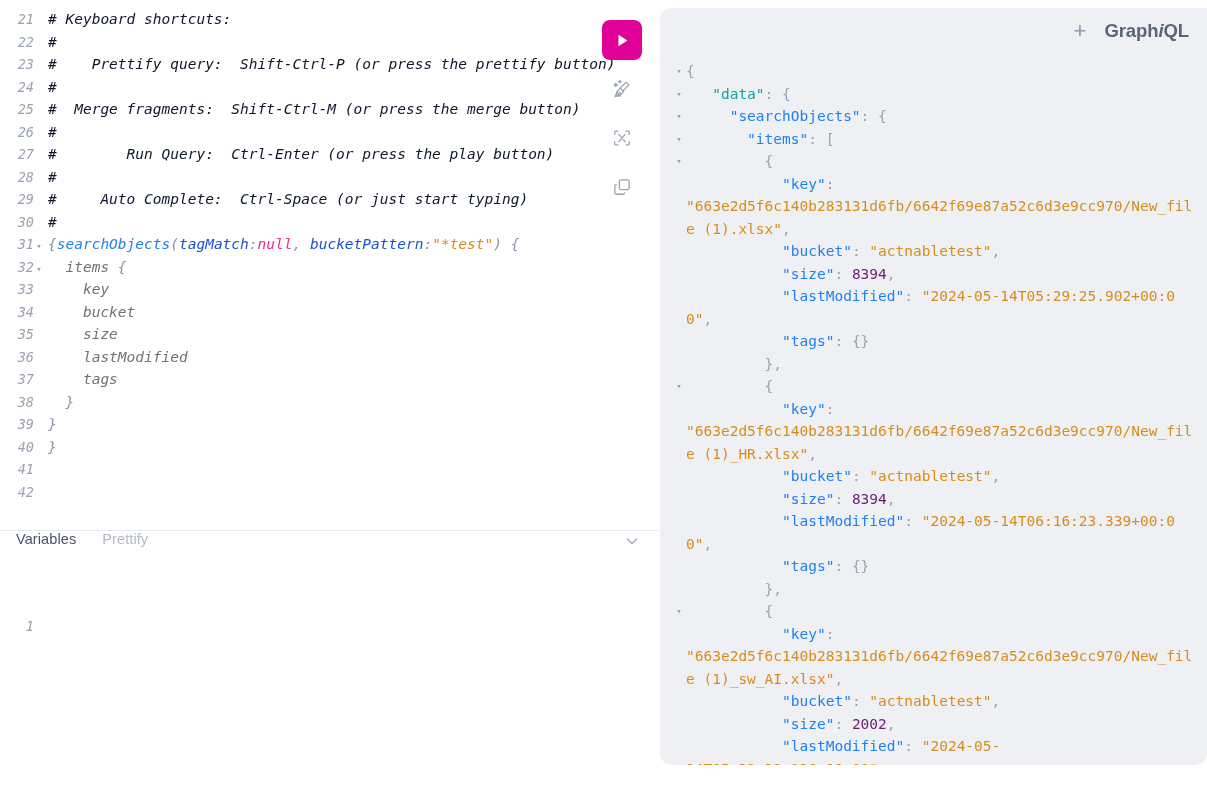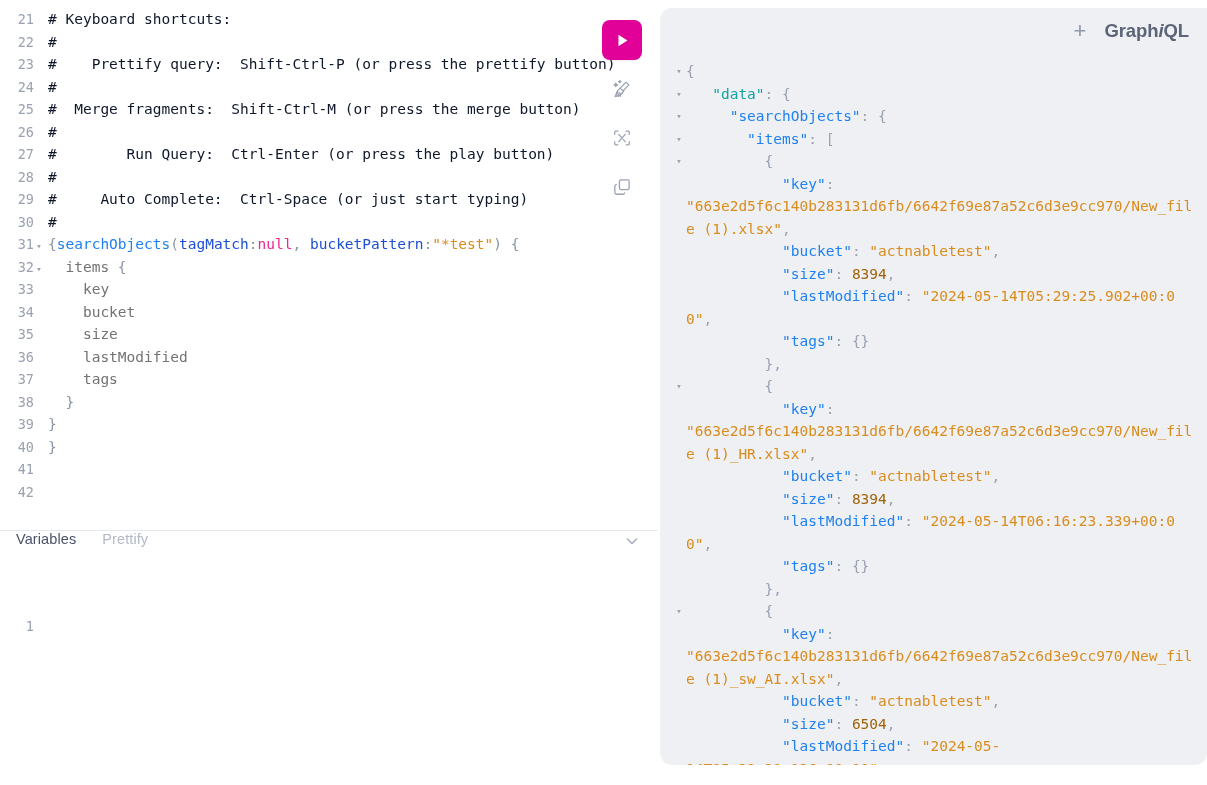--- a/index.html
+++ b/index.html
@@ -37,20 +37,21 @@
     font-family: "DejaVu Sans Mono", "Liberation Mono", monospace;
     font-size: 14.5px;
     line-height: 22.5px;
     white-space: pre;
   }
   .cm-line {
     position: relative;
     height: 22.5px;
     display: flex;
     align-items: baseline;
+    font-style: italic;
   }
   .gutter {
     display: inline-block;
     width: 34px;
     min-width: 34px;
     text-align: right;
     color: #9aa1b1;
     font-family: "DejaVu Sans Mono", "Liberation Mono", monospace;
     font-size: 13.5px;
     user-select: none;
@@ -204,21 +205,21 @@
   }
   .rtext {
     white-space: pre-wrap;
     word-break: break-all;
     flex: 1;
     padding-right: 14px;
   }
   .j-key-blue  { color: #1f81f1; }
   .j-key-teal  { color: #13a3a3; }
   .j-str       { color: #d98c1e; }
-  .j-num       { color: #a16207; }
+  .j-num       { color: #701a75; }
   .j-punct     { color: #9aa1b1; }
 </style>
 </head>
 <body>
 
 <div id="app">
 
   <div class="editor-pane">
 
     <div class="editor-top code" id="editor-lines"><div class="cm-line"><span class="gutter">21</span><span class="fold"></span><span class="ln-text"><span class="tok-comment"># Keyboard shortcuts:</span></span></div><div class="cm-line"><span class="gutter">22</span><span class="fold"></span><span class="ln-text"><span class="tok-comment">#</span></span></div><div class="cm-line"><span class="gutter">23</span><span class="fold"></span><span class="ln-text"><span class="tok-comment">#    Prettify query:  Shift-Ctrl-P (or press the prettify button)</span></span></div><div class="cm-line"><span class="gutter">24</span><span class="fold"></span><span class="ln-text"><span class="tok-comment">#</span></span></div><div class="cm-line"><span class="gutter">25</span><span class="fold"></span><span class="ln-text"><span class="tok-comment">#  Merge fragments:  Shift-Ctrl-M (or press the merge button)</span></span></div><div class="cm-line"><span class="gutter">26</span><span class="fold"></span><span class="ln-text"><span class="tok-comment">#</span></span></div><div class="cm-line"><span class="gutter">27</span><span class="fold"></span><span class="ln-text"><span class="tok-comment">#        Run Query:  Ctrl-Enter (or press the play button)</span></span></div><div class="cm-line"><span class="gutter">28</span><span class="fold"></span><span class="ln-text"><span class="tok-comment">#</span></span></div><div class="cm-line"><span class="gutter">29</span><span class="fold"></span><span class="ln-text"><span class="tok-comment">#     Auto Complete:  Ctrl-Space (or just start typing)</span></span></div><div class="cm-line"><span class="gutter">30</span><span class="fold"></span><span class="ln-text"><span class="tok-comment">#</span></span></div><div class="cm-line"><span class="gutter">31</span><span class="fold">▾</span><span class="ln-text"><span class="tok-punct">{</span><span class="tok-def">searchObjects</span><span class="tok-punct">(</span><span class="tok-arg">tagMatch</span><span class="tok-punct">:</span><span class="tok-null">null</span><span class="tok-punct">, </span><span class="tok-arg">bucketPattern</span><span class="tok-punct">:</span><span class="tok-string">"*test"</span><span class="tok-punct">) {</span></span></div><div class="cm-line"><span class="gutter">32</span><span class="fold">▾</span><span class="ln-text"><span class="tok-punct">  </span><span class="tok-field">items</span><span class="tok-punct"> {</span></span></div><div class="cm-line"><span class="gutter">33</span><span class="fold"></span><span class="ln-text"><span class="tok-punct">    </span><span class="tok-field">key</span></span></div><div class="cm-line"><span class="gutter">34</span><span class="fold"></span><span class="ln-text"><span class="tok-punct">    </span><span class="tok-field">bucket</span></span></div><div class="cm-line"><span class="gutter">35</span><span class="fold"></span><span class="ln-text"><span class="tok-punct">    </span><span class="tok-field">size</span></span></div><div class="cm-line"><span class="gutter">36</span><span class="fold"></span><span class="ln-text"><span class="tok-punct">    </span><span class="tok-field">lastModified</span></span></div><div class="cm-line"><span class="gutter">37</span><span class="fold"></span><span class="ln-text"><span class="tok-punct">    </span><span class="tok-field">tags</span></span></div><div class="cm-line"><span class="gutter">38</span><span class="fold"></span><span class="ln-text"><span class="tok-punct">  }</span></span></div><div class="cm-line"><span class="gutter">39</span><span class="fold"></span><span class="ln-text"><span class="tok-punct">}</span></span></div><div class="cm-line"><span class="gutter">40</span><span class="fold"></span><span class="ln-text"><span class="tok-punct">}</span></span></div><div class="cm-line"><span class="gutter">41</span><span class="fold"></span><span class="ln-text"></span></div><div class="cm-line"><span class="gutter">42</span><span class="fold"></span><span class="ln-text"></span></div></div>
@@ -379,21 +380,21 @@
         <div class="rl">
           <span class="rfold"></span>
           <span class="rtext"><span class="j-str">"663e2d5f6c140b283131d6fb/6642f69e87a52c6d3e9cc970/New_file (1)_sw_AI.xlsx"</span><span class="j-punct">,</span></span>
         </div>
         <div class="rl">
           <span class="rfold"></span>
           <span class="rtext"><span class="j-punct">           </span><span class="j-key-blue">"bucket"</span><span class="j-punct">: </span><span class="j-str">"actnabletest"</span><span class="j-punct">,</span></span>
         </div>
         <div class="rl">
           <span class="rfold"></span>
-          <span class="rtext"><span class="j-punct">           </span><span class="j-key-blue">"size"</span><span class="j-punct">: </span><span class="j-num">6504</span><span class="j-punct">,</span></span>
+          <span class="rtext"><span class="j-punct">           </span><span class="j-key-blue">"size"</span><span class="j-punct">: </span><span class="j-num">2002</span><span class="j-punct">,</span></span>
         </div>
         <div class="rl">
           <span class="rfold"></span>
           <span class="rtext"><span class="j-punct">           </span><span class="j-key-blue">"lastModified"</span><span class="j-punct">: </span><span class="j-str">"2024-05-</span></span>
         </div>
         <div class="rl">
           <span class="rfold"></span>
           <span class="rtext"><span class="j-str">14T05:32:31.136+00:00"</span><span class="j-punct">,</span></span>
         </div>
       </div>

